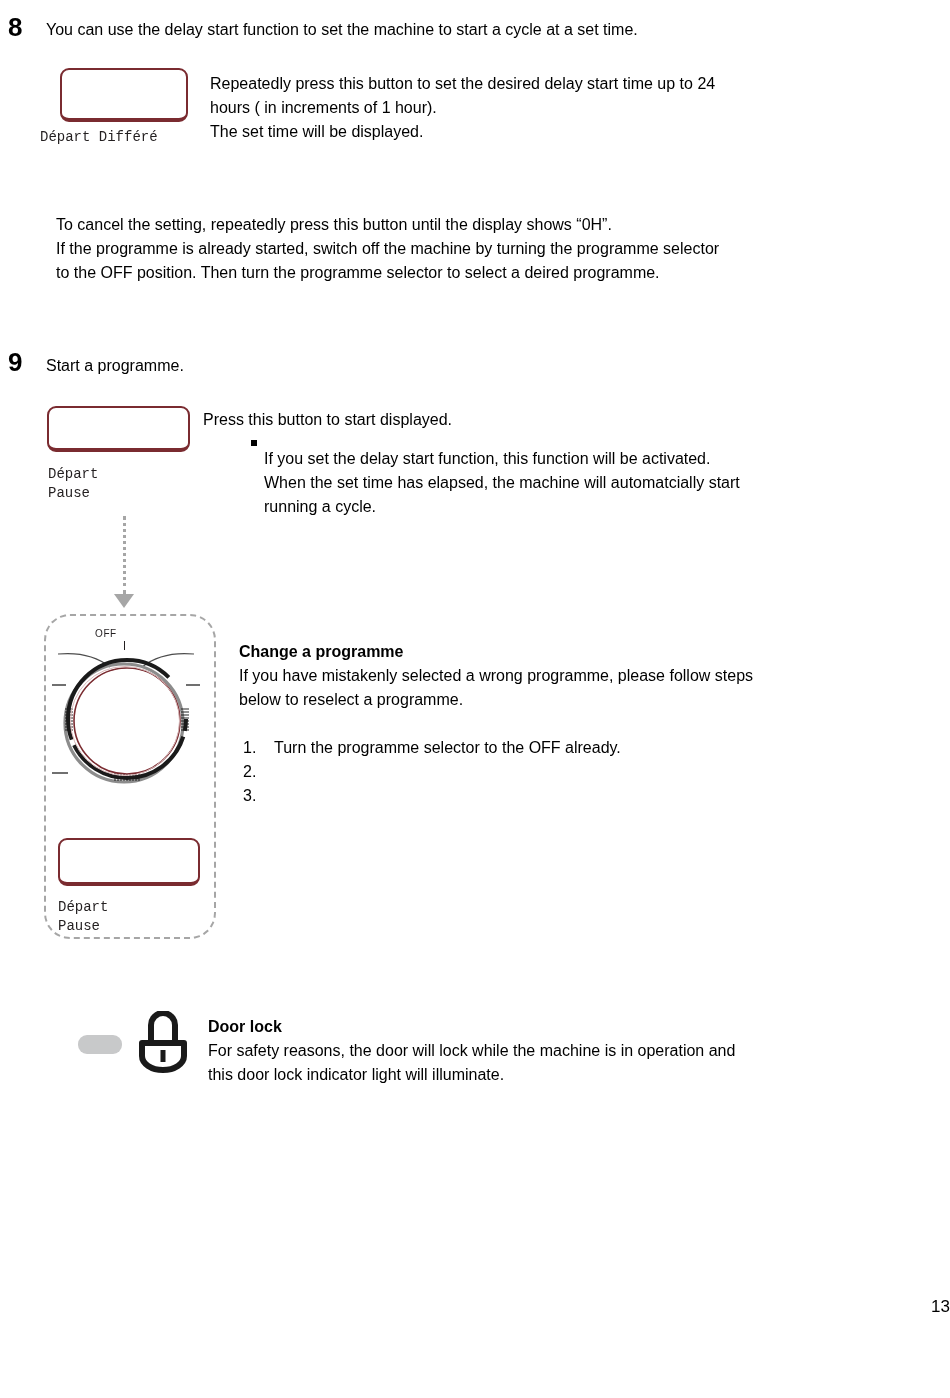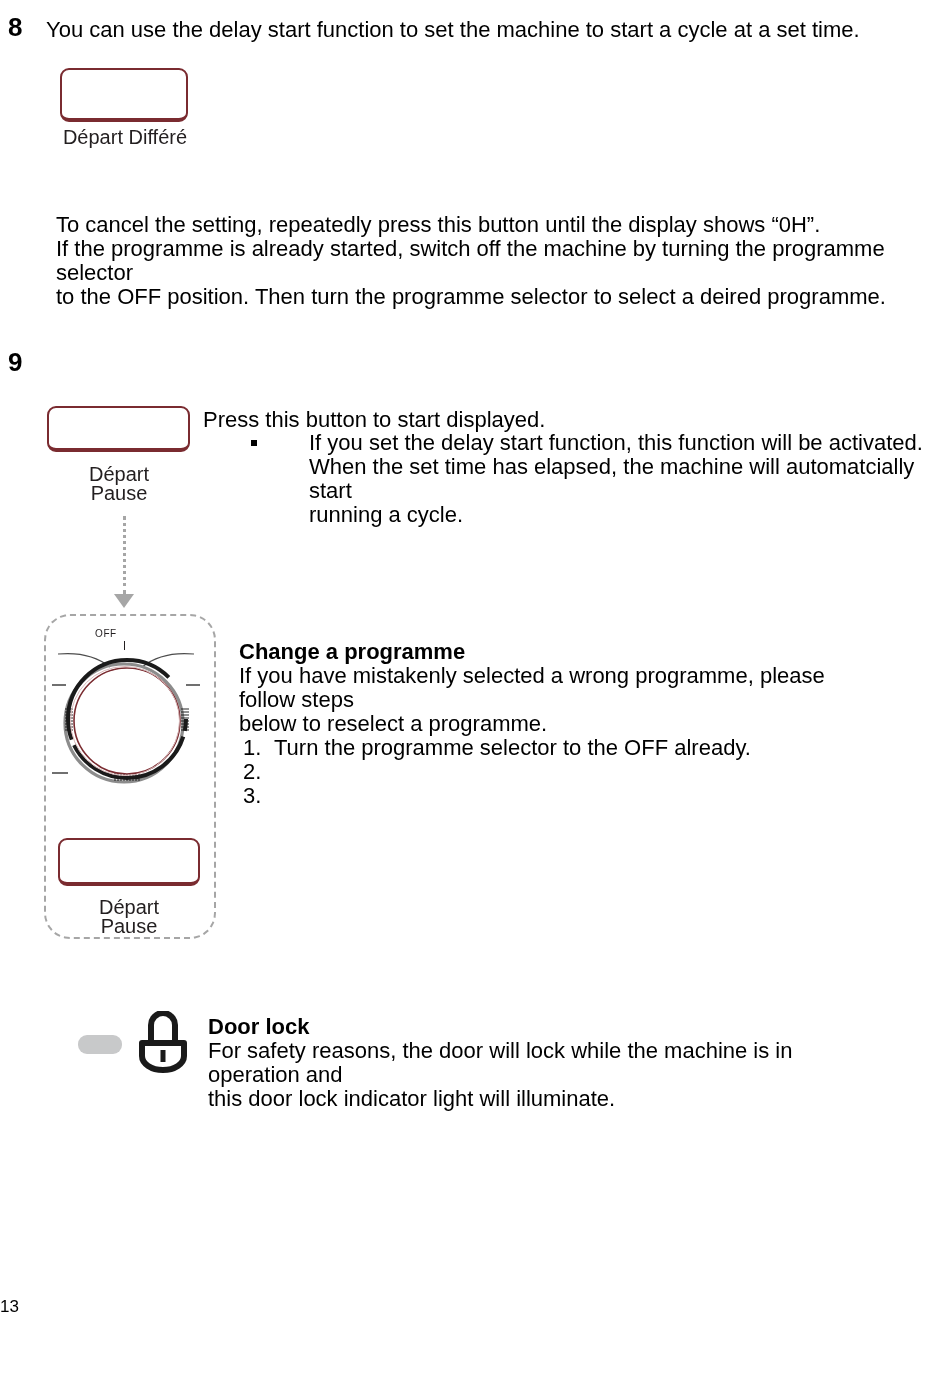--- a/index.html
+++ b/index.html
@@ -24,45 +24,44 @@
     position: absolute;
     font-family: "Liberation Sans", sans-serif;
     font-weight: bold;
     font-size: 26px;
     line-height: 1;
     color: #000;
   }
   .body-text {
     position: absolute;
     font-family: "Liberation Sans", sans-serif;
-    font-size: 22px;
+    font-size: 16px;
     line-height: 24px;
     color: #000;
     white-space: pre-line;
   }
   .bold-head {
     font-weight: bold;
   }
 
   
   .ctrl-button {
     position: absolute;
     background: #ffffff;
     border: 2px solid #7a2b30;
     border-bottom: 4px solid #7a2b30;
     border-radius: 9px;
     box-sizing: border-box;
   }
   .ctrl-label {
     position: absolute;
-    font-family: Liberation Sans, sans-serif;
-    font-size: 20px;
+    font-family: Liberation Mono, monospace;
+    font-size: 14px;
     line-height: 19px;
     color: #231f20;
-    text-align: center;
     white-space: pre-line;
   }
 
   
   .arrow-stem {
     position: absolute;
     border-left: 3px dotted #a6a6a6;
   }
   .arrow-head {
     position: absolute;
@@ -98,52 +97,56 @@
   .lock-indicator {
     position: absolute;
     background: #c8c9ca;
     border-radius: 9px;
   }
 
   
   .page-number {
     position: absolute;
     width: 950px;
-    text-align: left;
+    text-align: right;
     font-family: "Liberation Sans", sans-serif;
     font-size: 17px;
     color: #000;
   }
 </style>
 </head>
 <body>
 
 <div class="page">
 
   <div class="step-num" style="left:8px; top:14px;">8</div>
   <div class="body-text" style="left:46px; top:18px; width:860px;">You can use the delay start function to set the machine to start a cycle at a set time.</div>
 
   <div class="ctrl-button" style="left:60px; top:68px; width:128px; height:54px;"></div>
   <div class="ctrl-label" style="left:40px; top:128px; width:170px;">Départ Différé</div>
 
+  <div class="body-text" style="left:210px; top:72px; width:640px;">Repeatedly press this button to set the desired delay start time up to 24
+hours ( in increments of 1 hour).
+The set time will be displayed.</div>
 
   <div class="body-text" style="left:56px; top:213px; width:860px;">To cancel the setting, repeatedly press this button until the display shows “0H”.
 If the programme is already started, switch off the machine by turning the programme selector
 to the OFF position.  Then turn the programme selector to select a deired programme.</div>
 
   <div class="step-num" style="left:8px; top:349px;">9</div>
+  <div class="body-text" style="left:46px; top:354px; width:700px;">Start a programme.</div>
 
   <div class="ctrl-button" style="left:47px; top:406px; width:143px; height:46px;"></div>
   <div class="ctrl-label" style="left:48px; top:465px; width:142px;">Départ
 Pause</div>
 
   <div class="body-text" style="left:203px; top:408px; width:680px;">Press this button to start displayed.</div>
 
   <div style="position:absolute; left:251px; top:440px; width:6px; height:6px; background:#000;"></div>
-  <div class="body-text" style="left:264px; top:431px; width:630px;margin-left:45px;">If you set the delay start function, this function will be activated.
+  <div class="body-text" style="left:264px; top:447px; width:630px;">If you set the delay start function, this function will be activated.
 When the set time has elapsed, the machine will automatcially start
 running a cycle.</div>
 
   <div class="arrow-stem" style="left:123px; top:516px; height:78px;"></div>
   <div class="arrow-head" style="left:114px; top:594px;"></div>
 
   <div class="panel-outline" style="left:44px; top:614px; width:172px; height:325px;"></div>
 
   <div class="dial-off-label" style="left:95px; top:628px; width:60px;">OFF</div>
   <div style="position:absolute; left:124px; top:641px; width:1px; height:9px; background:#231f20;"></div>

